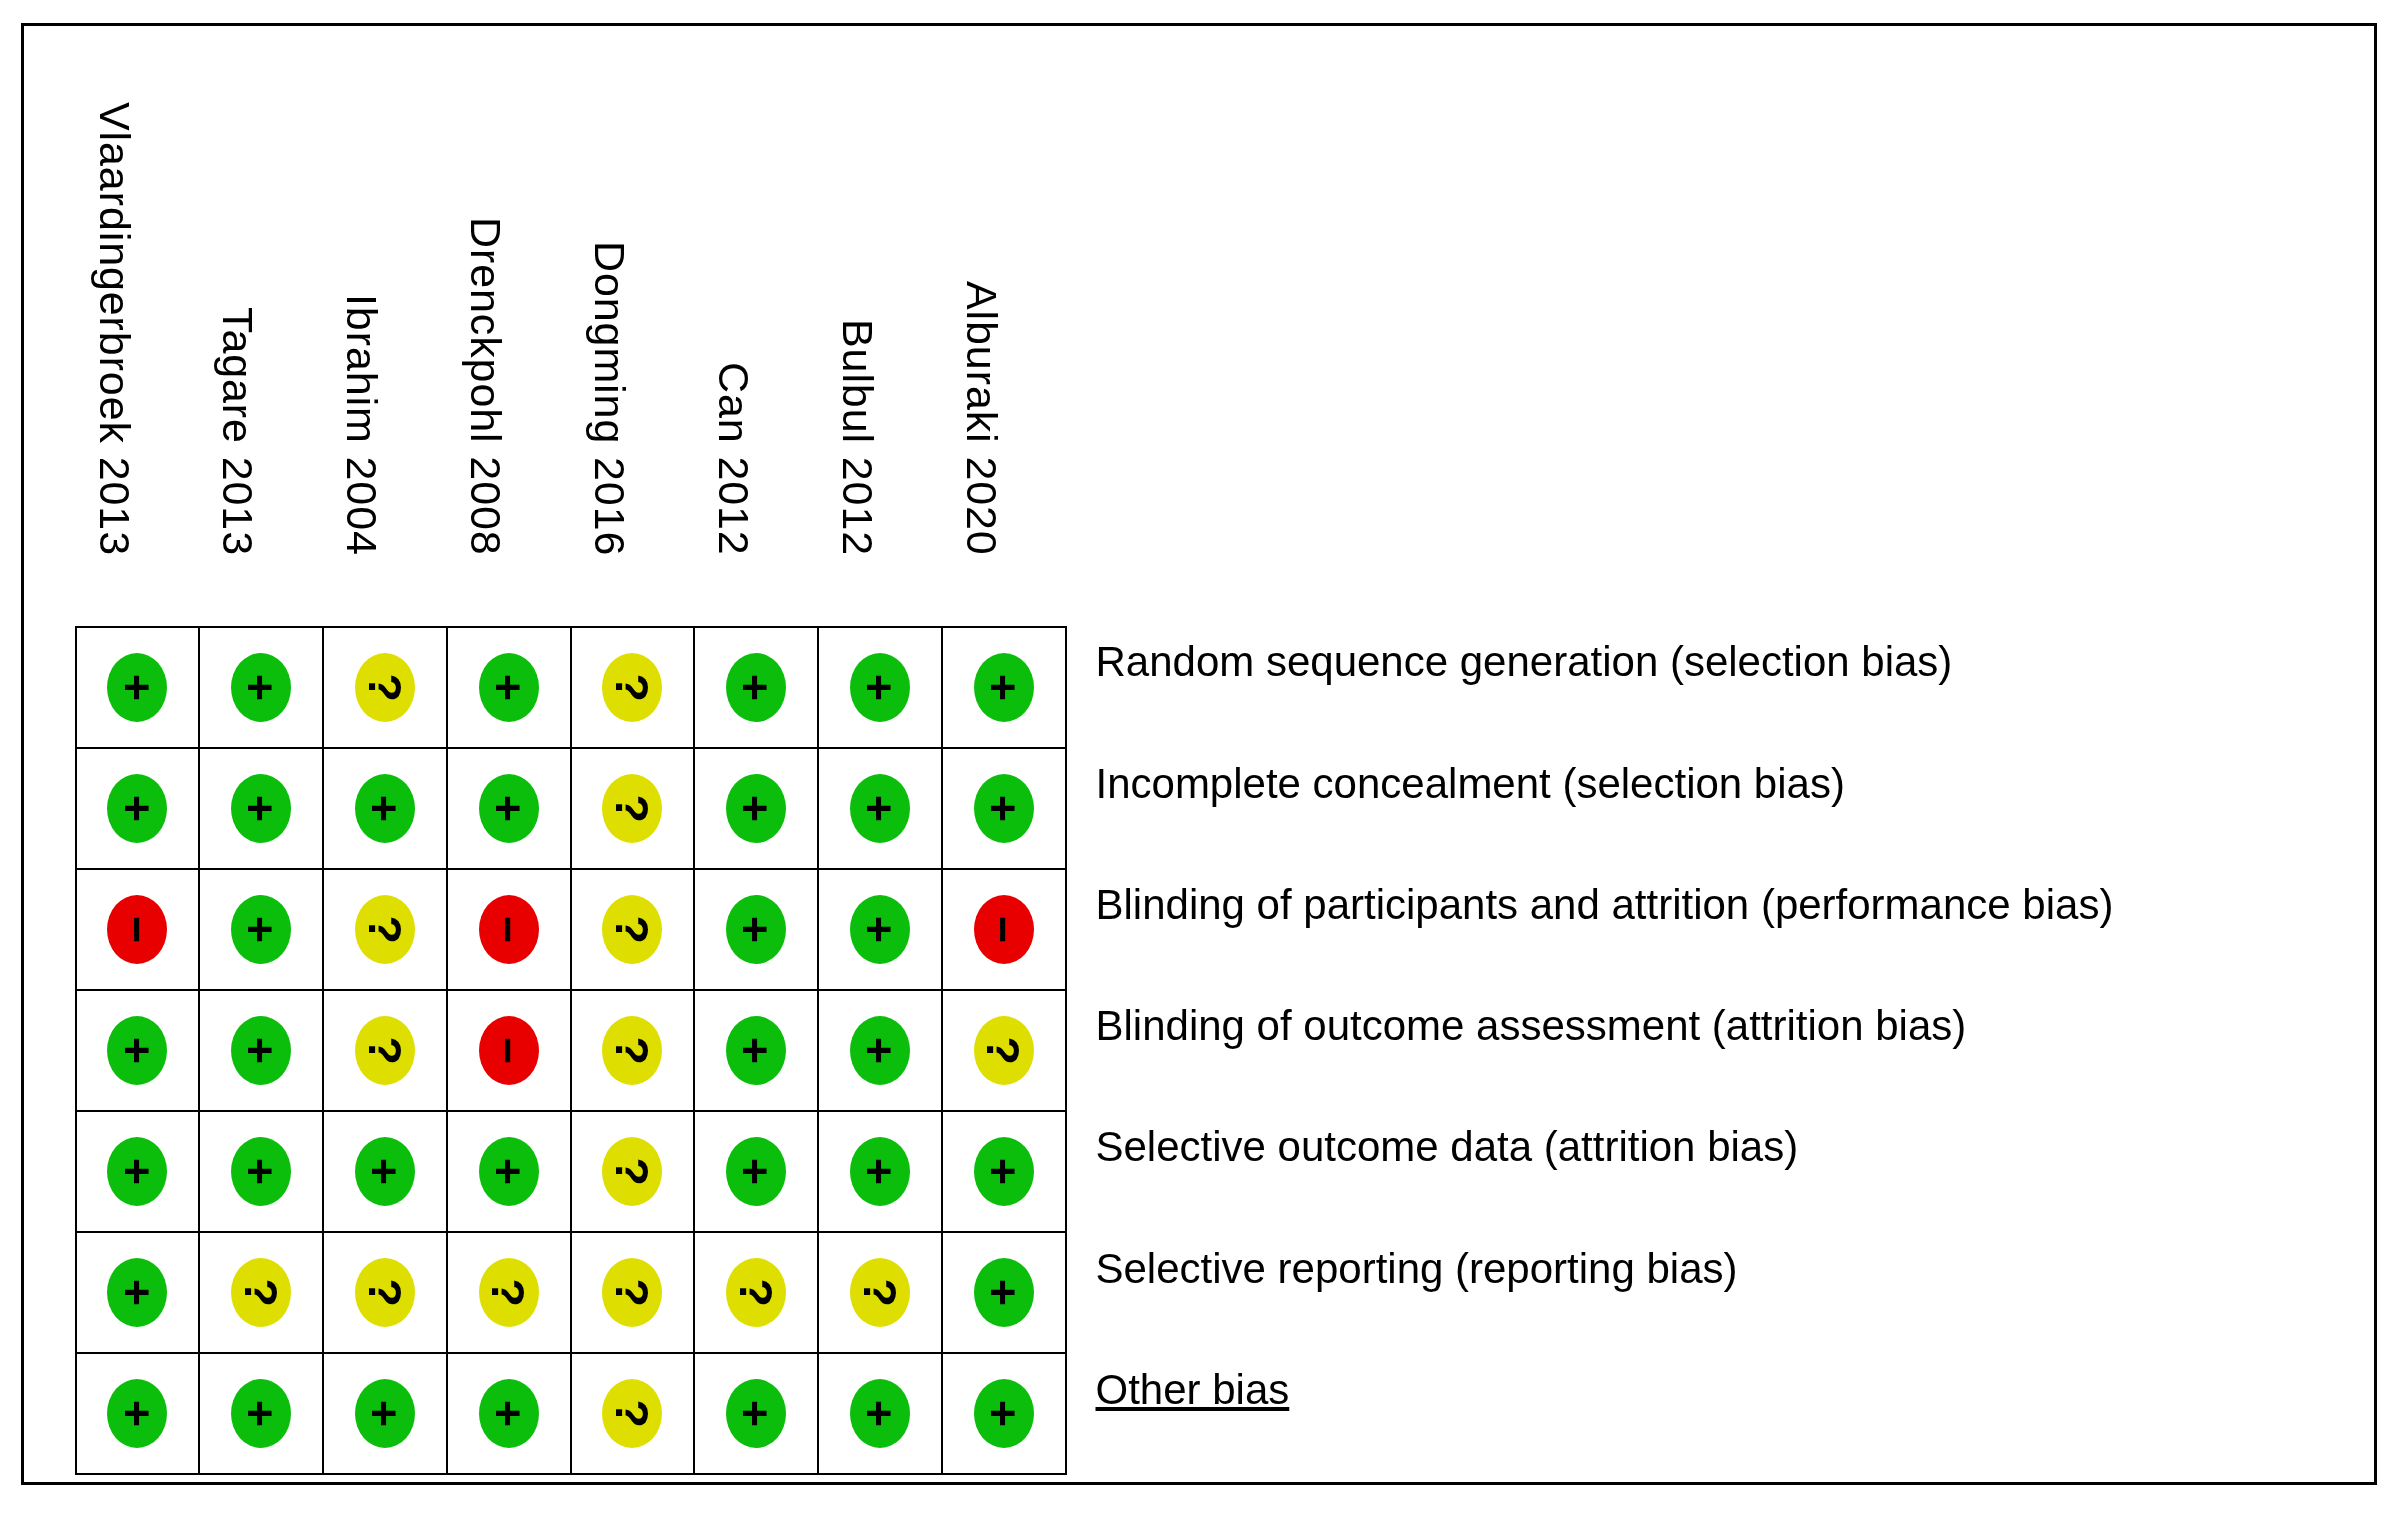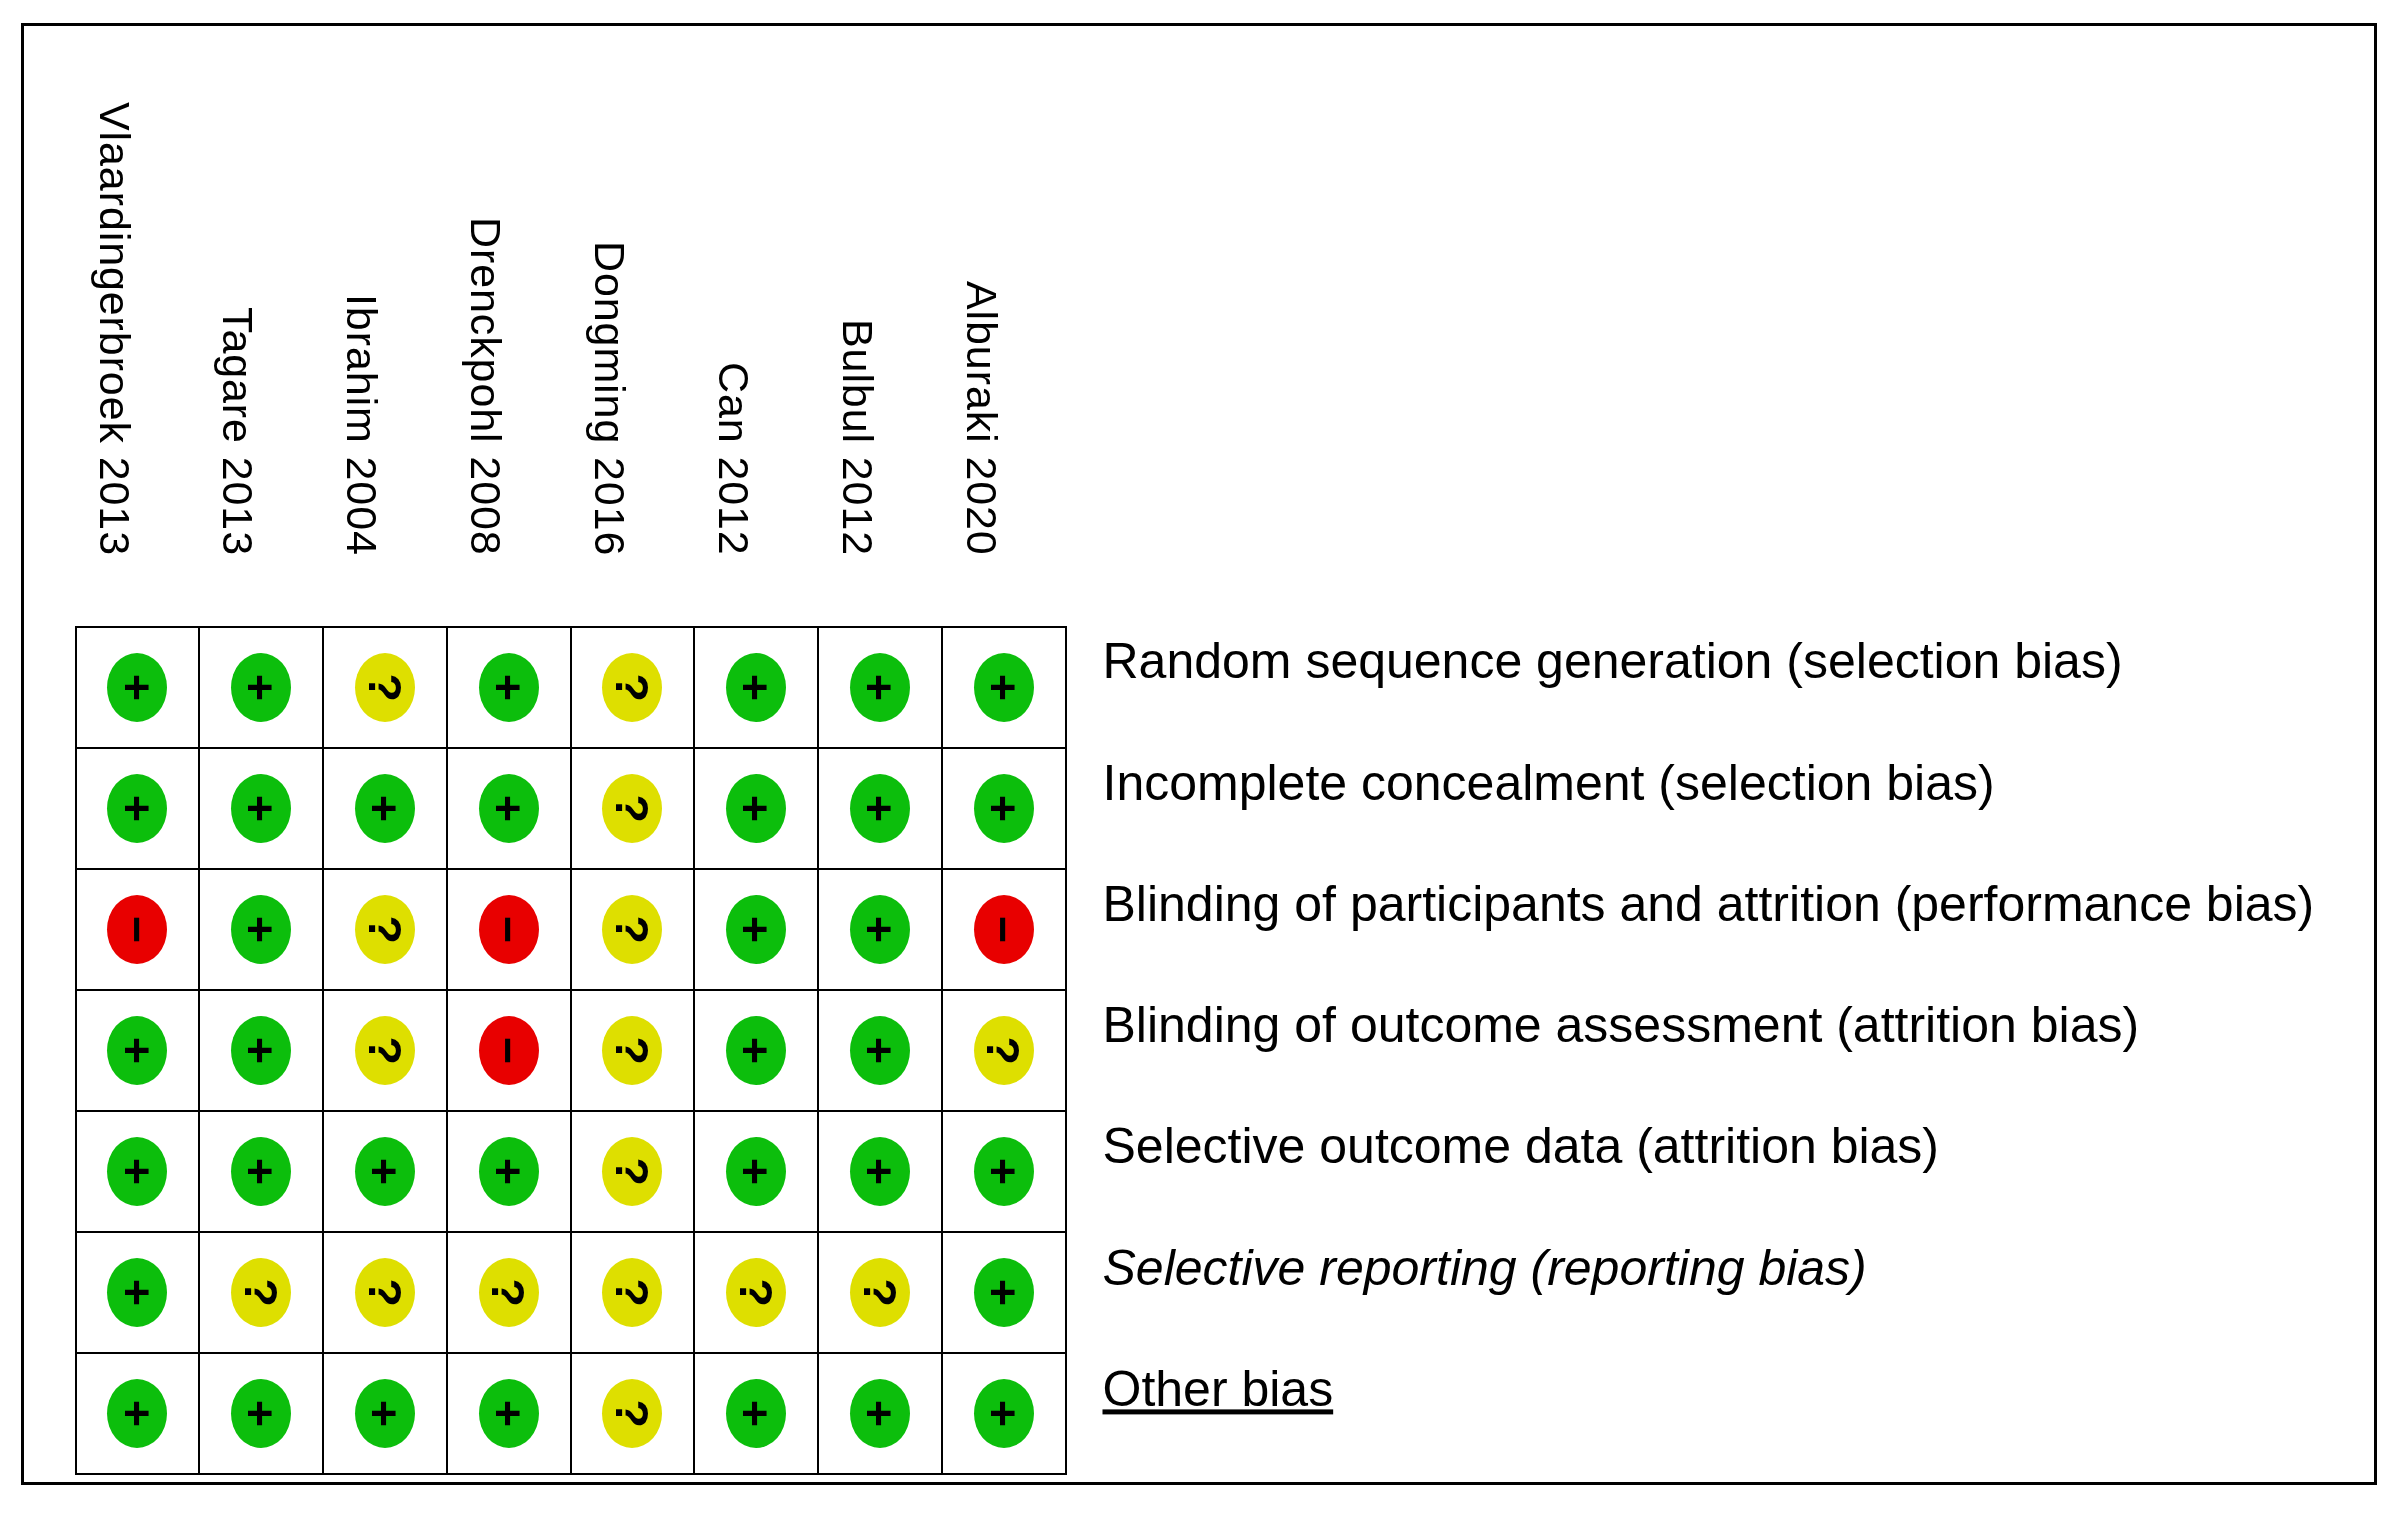--- a/index.html
+++ b/index.html
@@ -71,25 +71,24 @@
     font-weight: bold;
     line-height: 1;
     color: #000000;
     transform: rotate(90deg);   
   }
   
   .row-label {
     position: absolute;
     left: 1072px;
     transform: translateY(-52%);
-    font-size: 50px;
+    font-size: 42px;
     line-height: 1.1;
     color: #000000;
     white-space: nowrap;
-    margin-left: 7px;
   }
 </style>
 </head>
 <body>
 
 <div id="stage">
   <div id="outer-frame">
 
     <div id="headers-layer">
         <div class="col-header" style="left: 69px;">Vlaardingerbroek 2013</div>
@@ -382,18 +381,18 @@
             <span class="judgement-symbol">+</span>
           </div>
         </div>
       </div>
     <div id="labels-layer">
         <div class="row-label" style="top: 637px;">Random sequence generation (selection bias)</div>
         <div class="row-label" style="top: 759px;">Incomplete concealment (selection bias)</div>
         <div class="row-label" style="top: 880px;">Blinding of participants and attrition (performance bias)</div>
         <div class="row-label" style="top: 1001px;">Blinding of outcome assessment (attrition bias)</div>
         <div class="row-label" style="top: 1122px;">Selective outcome data (attrition bias)</div>
-        <div class="row-label" style="top: 1244px; font-style: italic;">Selective reporting (reporting bias)</div>
+        <div class="row-label" style="top: 1244px;">Selective reporting (reporting bias)</div>
         <div class="row-label" style="top: 1365px; text-decoration: underline;">Other bias</div>
       </div>
   </div>
 </div>
 
 
 </body></html>

